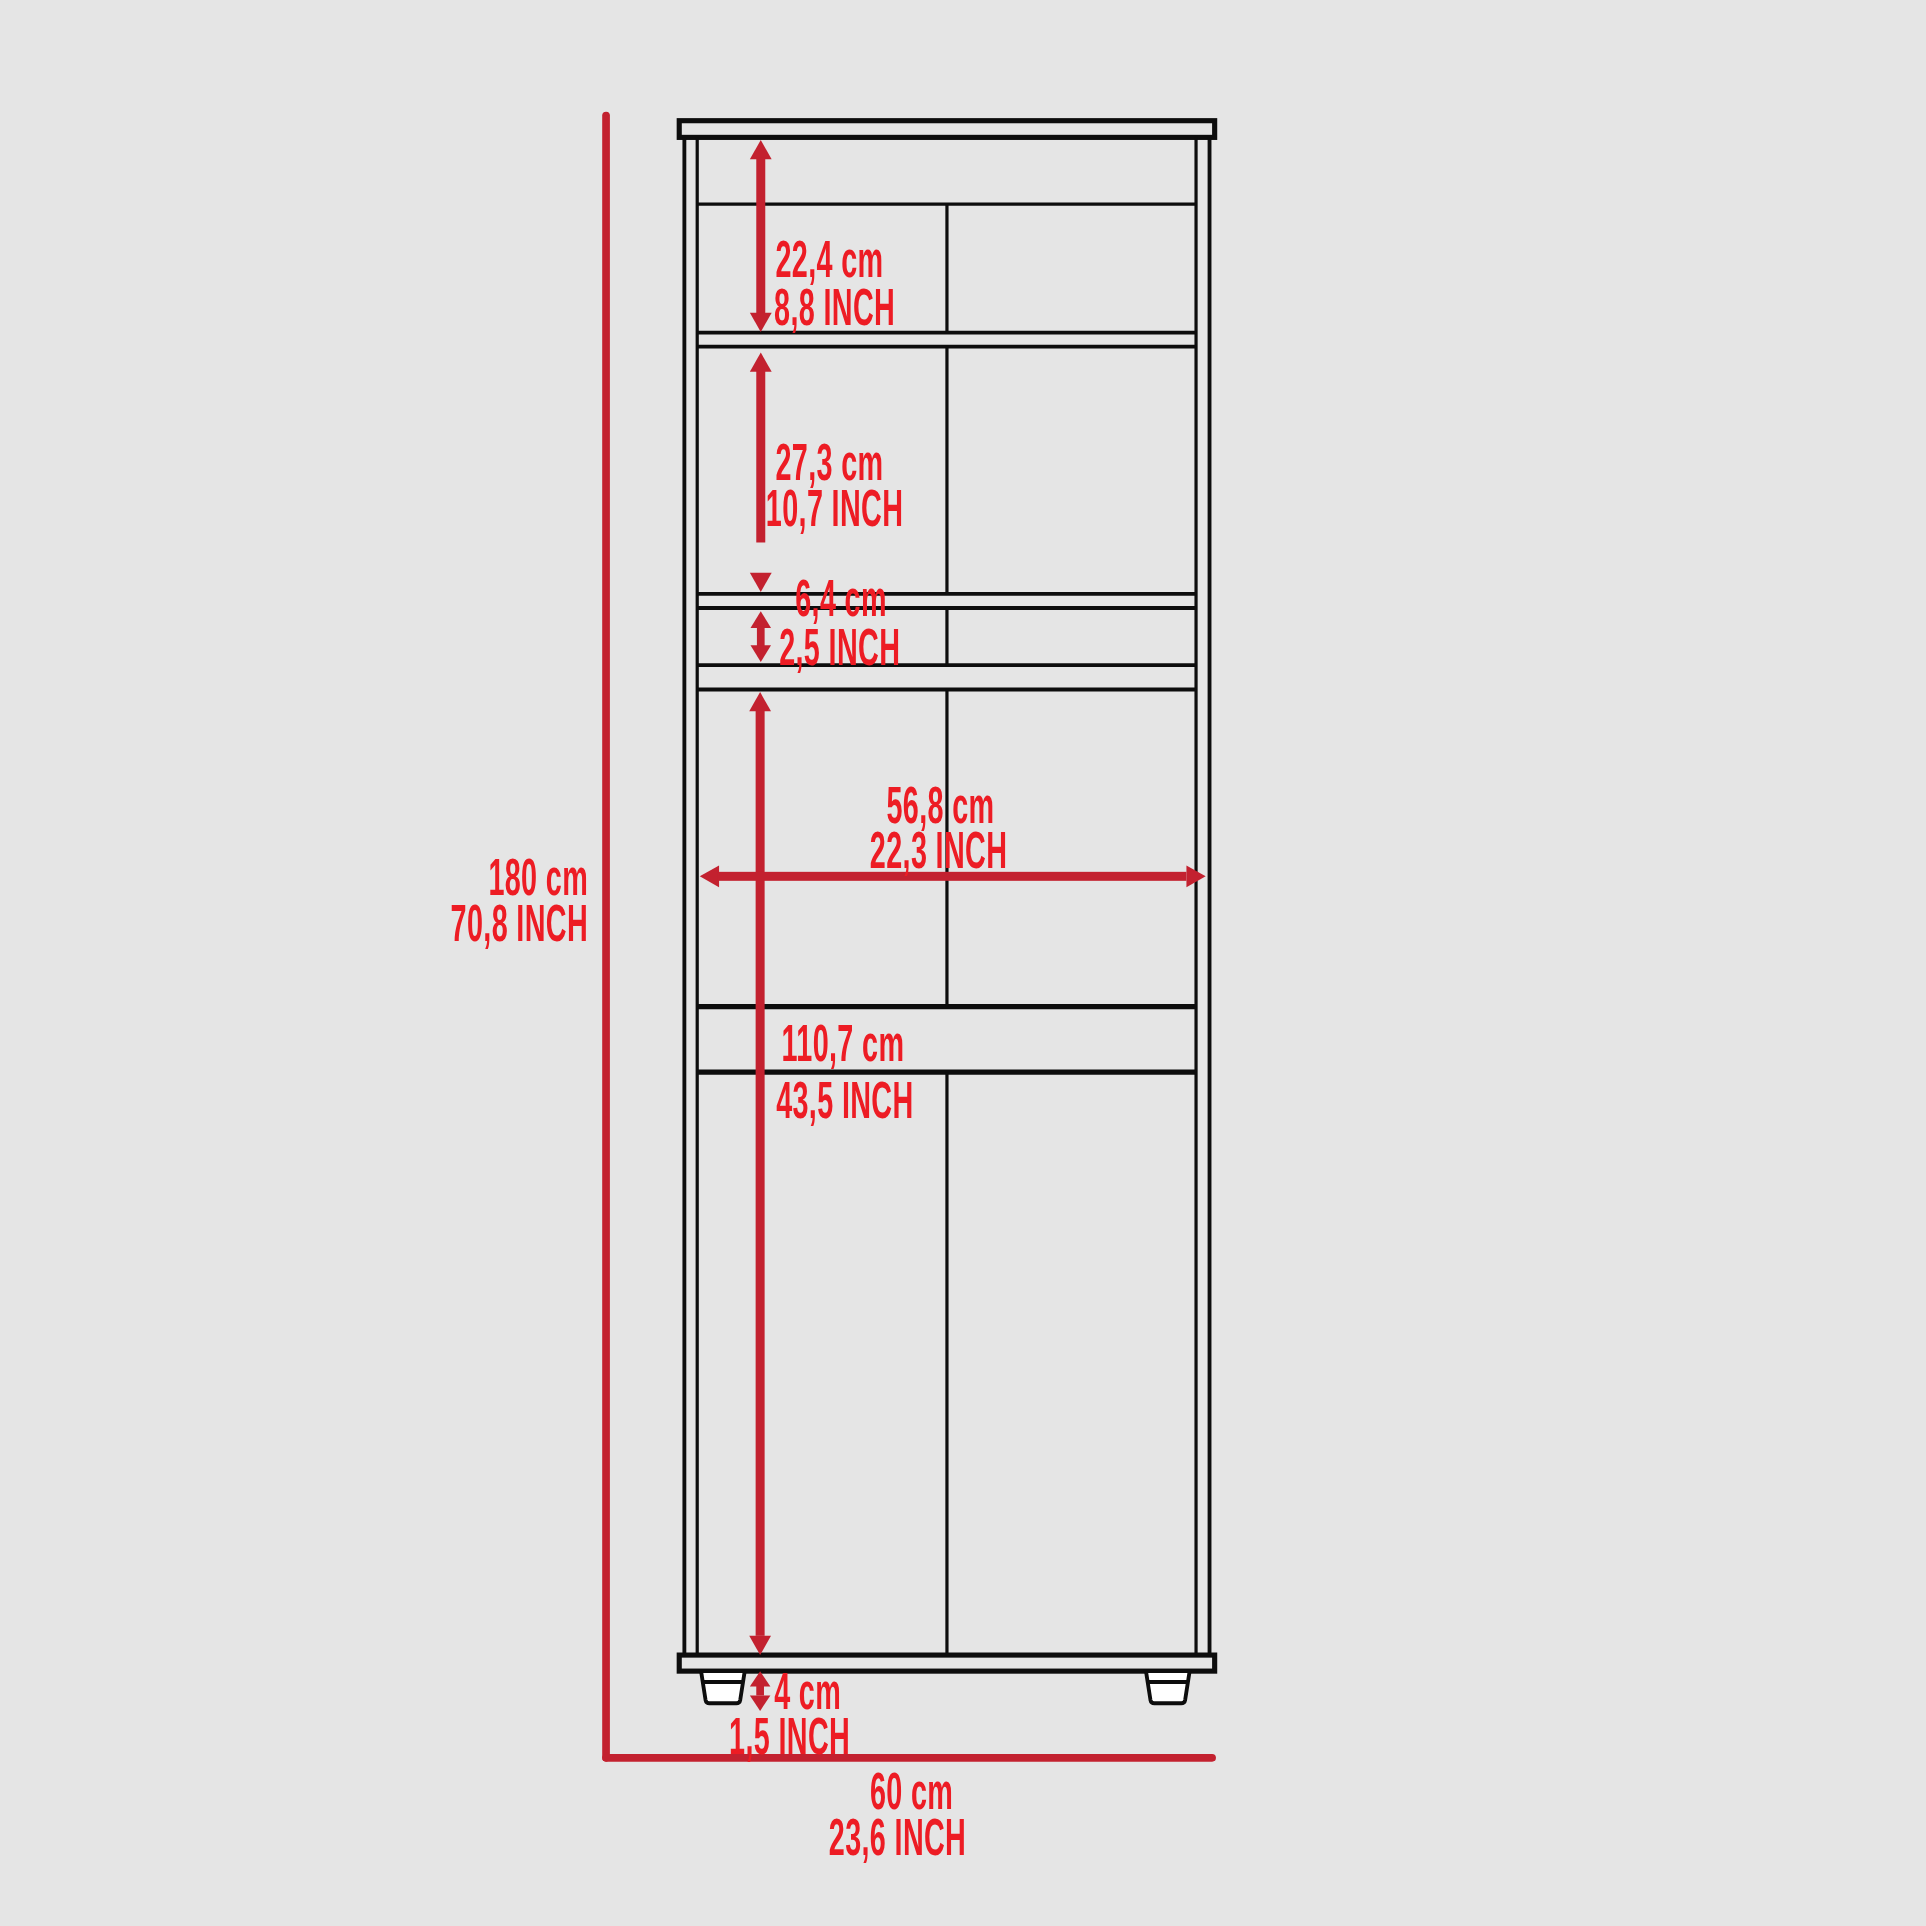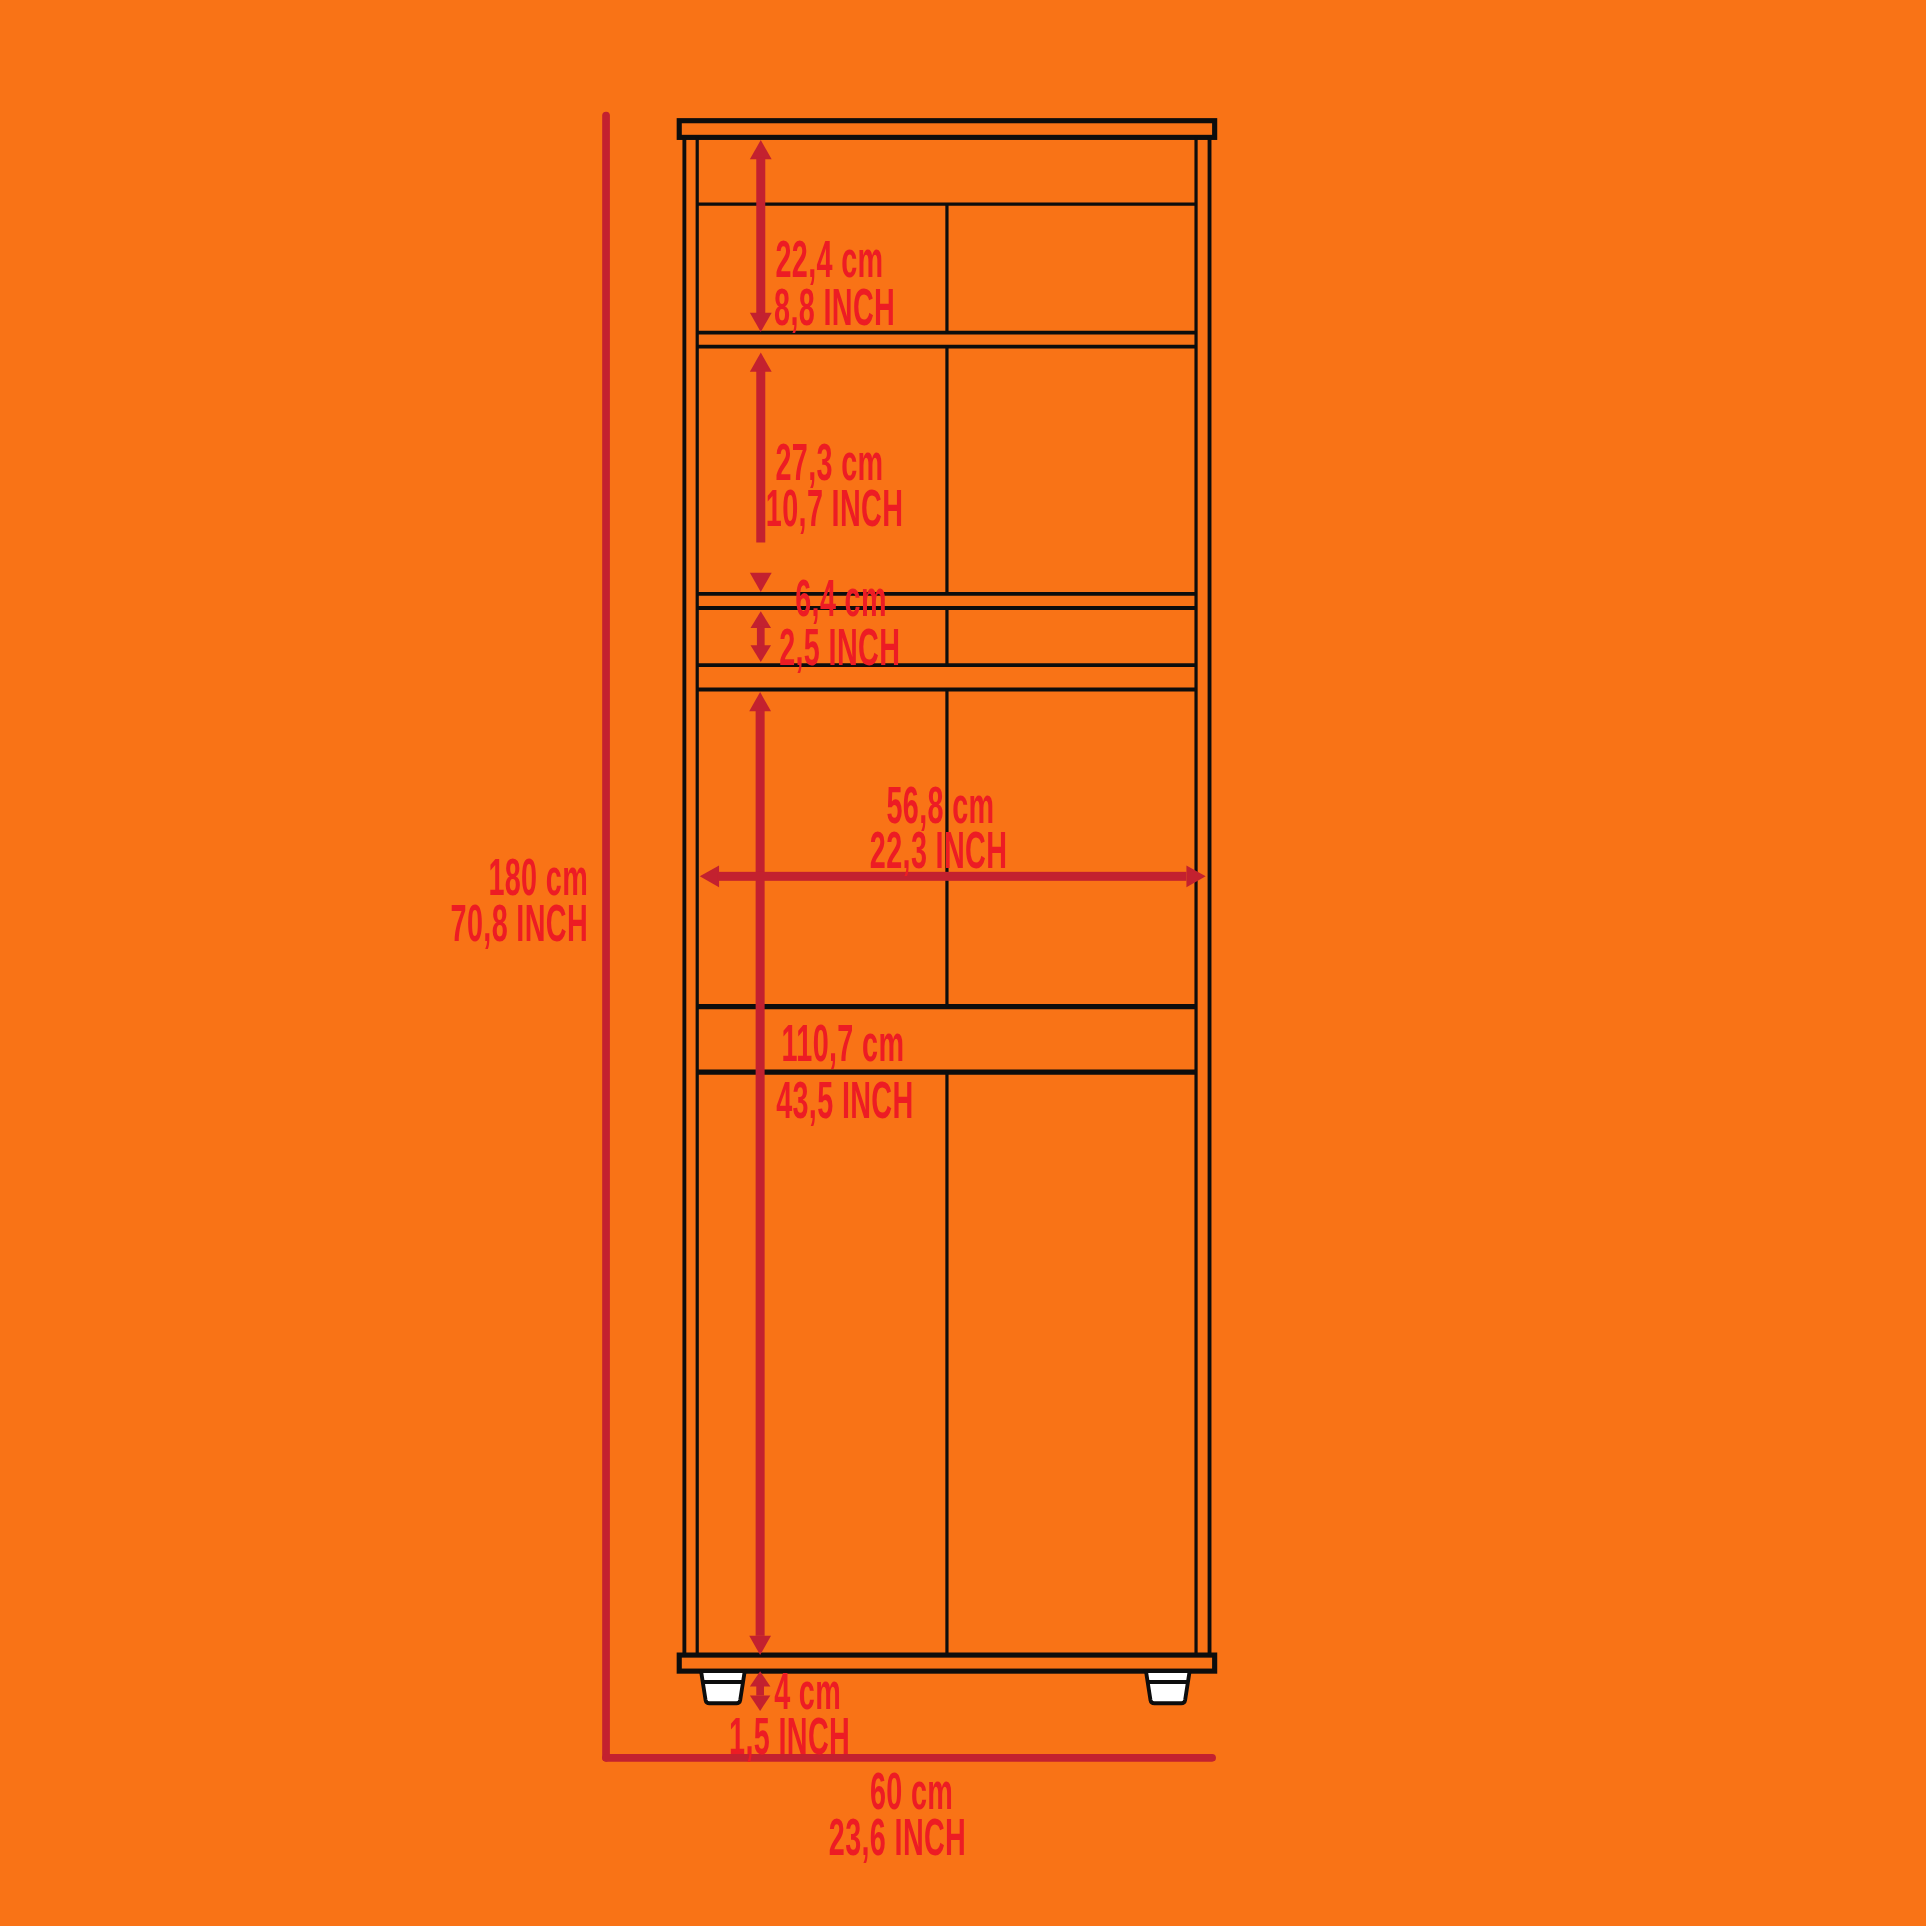--- a/index.html
+++ b/index.html
@@ -6,21 +6,21 @@
     margin: 0;
     padding: 0;
     width: 100%;
     height: 100%;
     background: #ffffff;
   }
   .stage {
     width: 100vmin;
     height: 100vmin;
     margin: 0 auto;
-    background: #f97316;
+    background: #e5e5e5;
   }
   svg { display: block; width: 100%; height: 100%; }
 
   
   .blk  { stroke: #0d0d0d; stroke-width: 6; fill: none; }
   .blk-thin { stroke: #0d0d0d; stroke-width: 5; fill: none; }
   .blk-thick { stroke: #0d0d0d; stroke-width: 8; fill: none; }
   .foot { stroke: #0d0d0d; stroke-width: 6; fill: #ffffff; }
 
   

